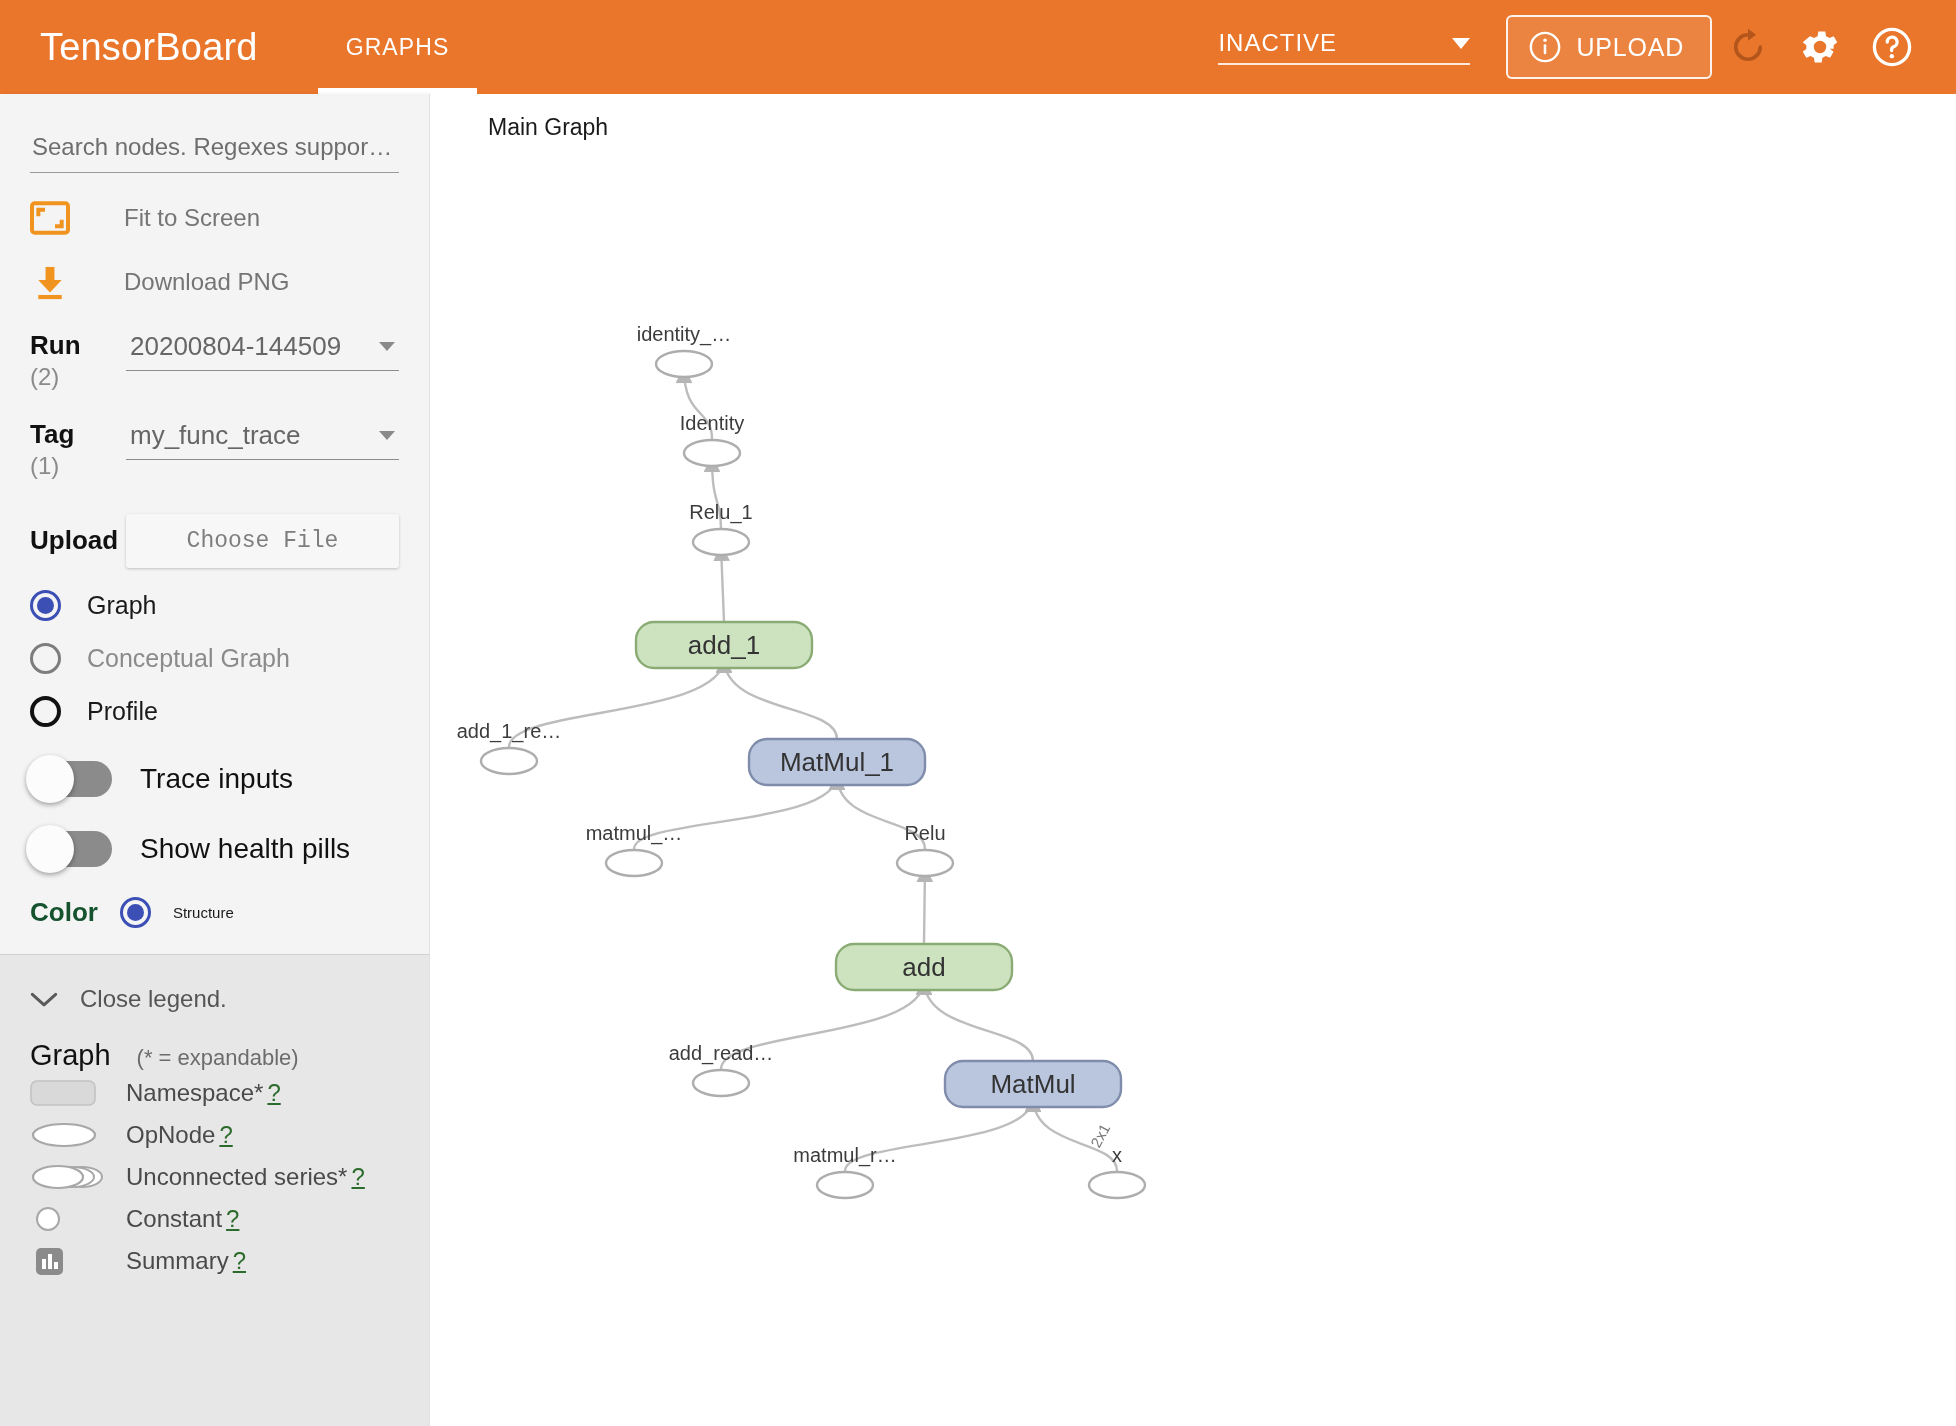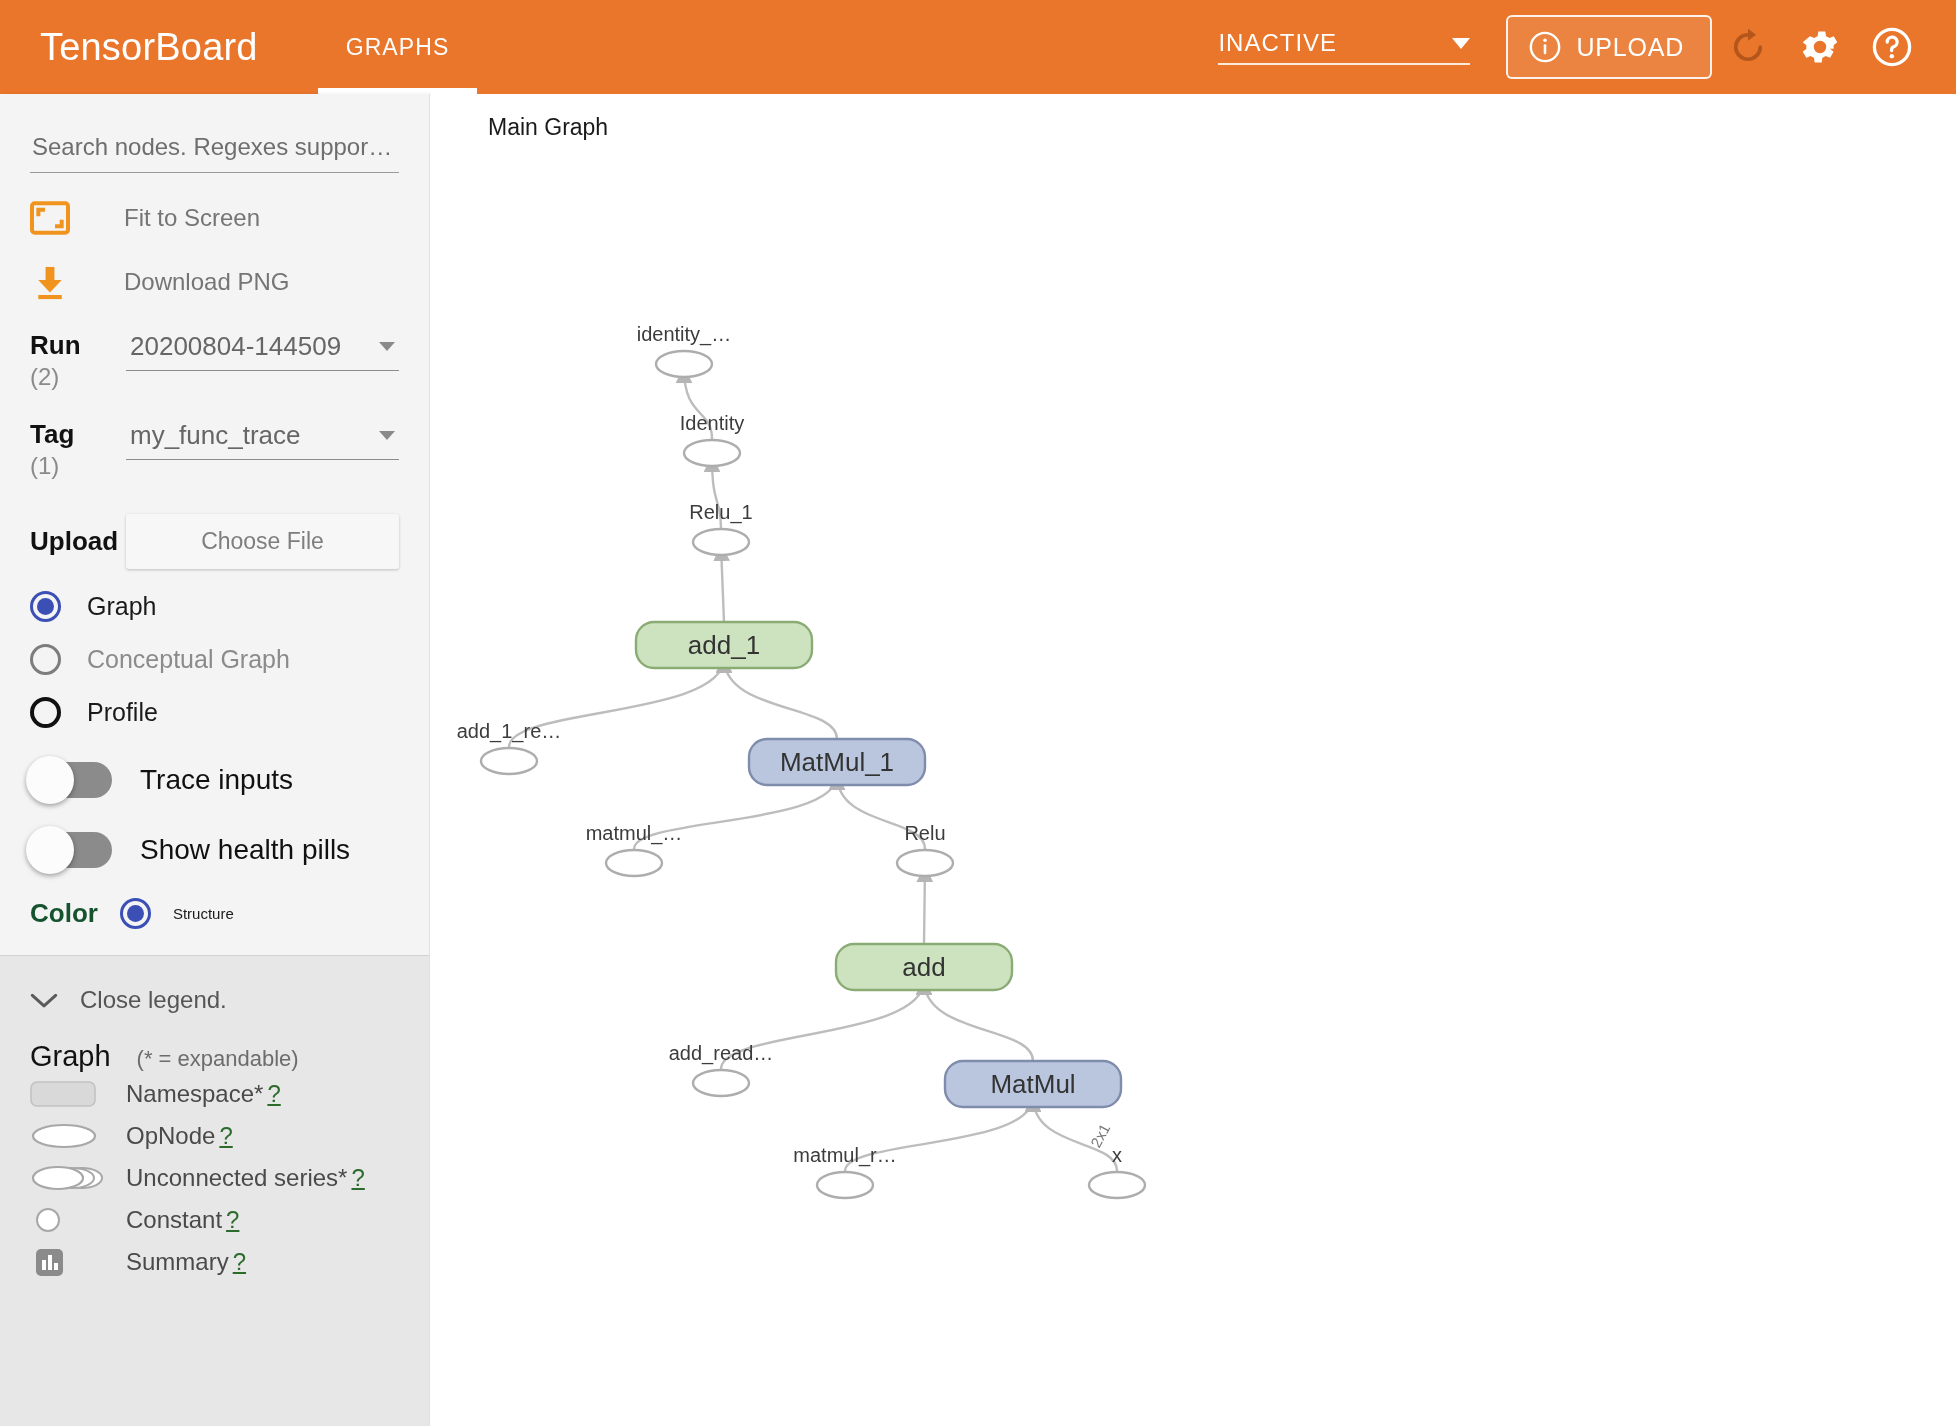--- a/index.html
+++ b/index.html
@@ -82,21 +82,21 @@
   .caret-sm{
     margin-left:auto; width:0;height:0;border-left:8px solid transparent;
     border-right:8px solid transparent;border-top:9px solid #8a8a8a;
   }
 
   .uploadrow{ display:flex; align-items:center; margin-top:34px; }
   .uploadrow .name{ font-size:26px; color:#111; font-weight:700; width:96px;}
   .choose{
     flex:1; background:#f7f7f7; border-radius:3px; text-align:center;
     padding:14px 0; font-size:23px; color:#7e7e7e;
-    box-shadow:0 1px 3px rgba(0,0,0,.22); cursor:pointer;
+    box-shadow:0 1px 3px rgba(0,0,0,.22); cursor:pointer;font-family:Liberation Mono, monospace;
   }
 
   .radio-row{ display:flex; align-items:center; margin-top:22px; cursor:pointer; }
   .radio{
     width:31px;height:31px;border-radius:50%; border:3px solid #7d7d7d;
     position:relative; flex:0 0 31px;
   }
   .radio.sel{ border-color:#3b4fb5; }
   .radio.sel:after{
     content:""; position:absolute; left:50%; top:50%; width:17px;height:17px;

